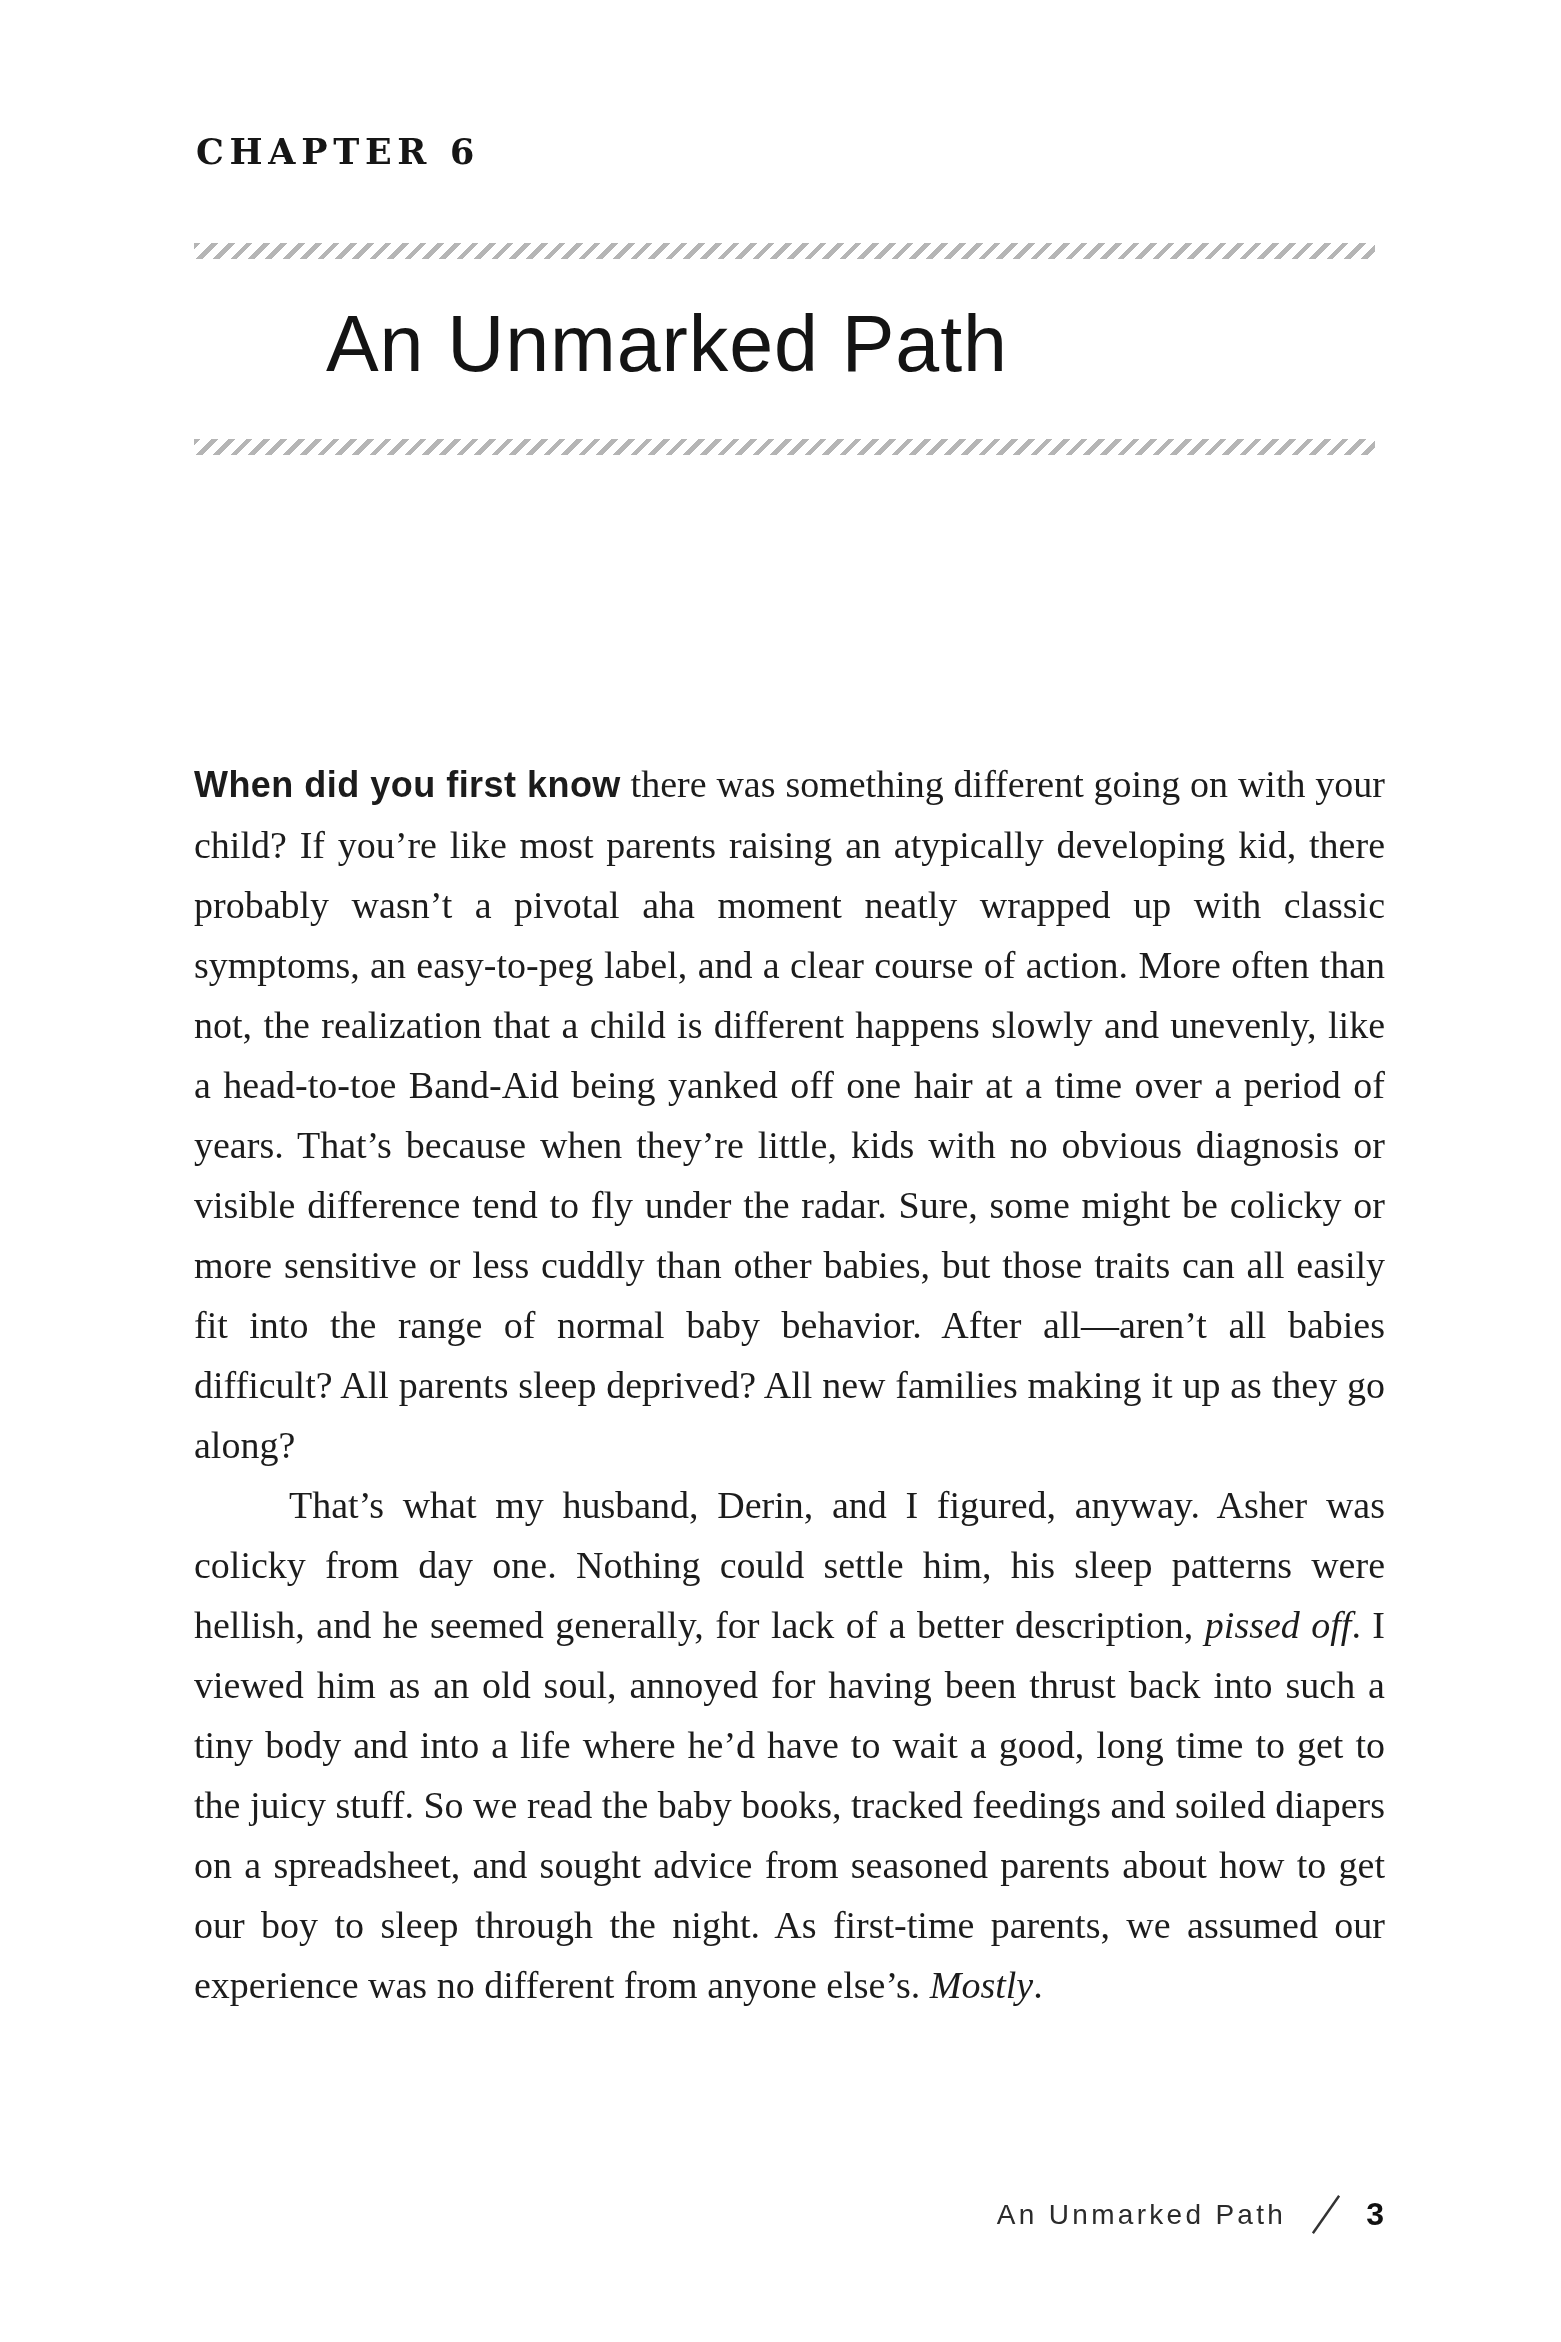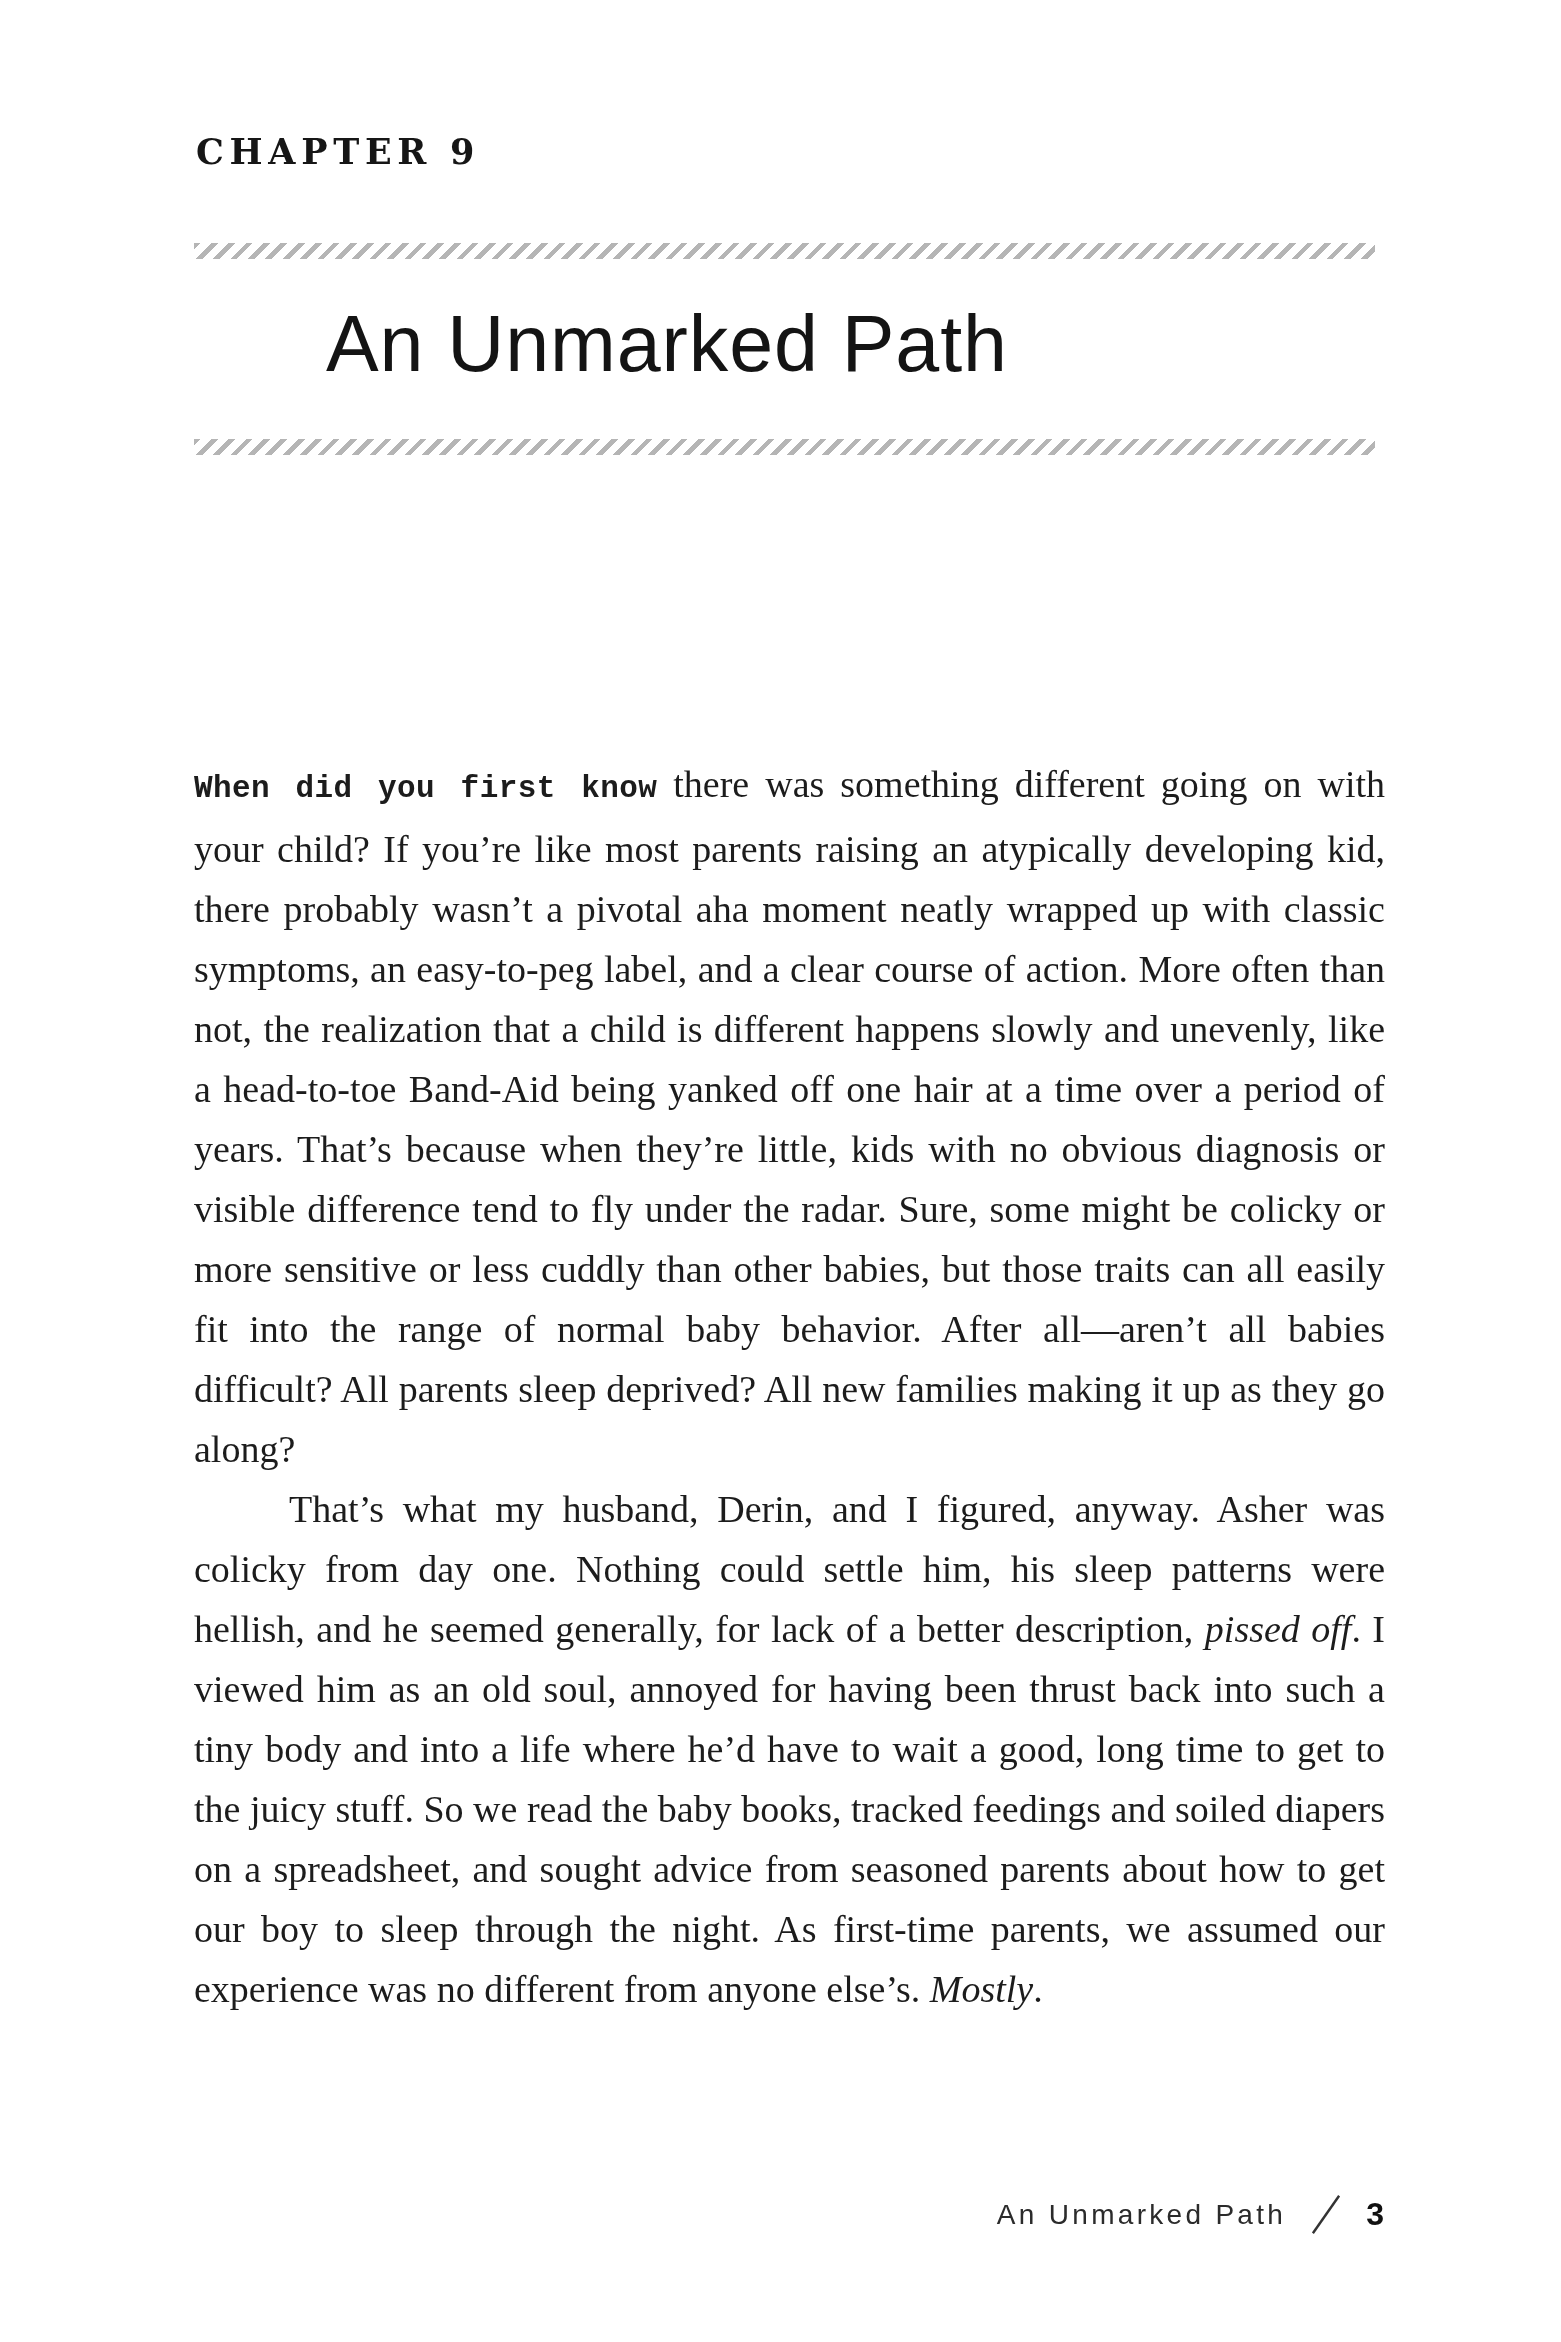--- a/index.html
+++ b/index.html
@@ -60,23 +60,23 @@
     width: 1191px;
   }
   .para {
     text-align: justify;
     font-size: 38px;
     line-height: 60px;
     color: #1c1c1c;
   }
   .para + .para { text-indent: 95px; }
   .seg-lead {
-    font-family: Liberation Mono, monospace;
+    font-family: Liberation Sans, sans-serif;
     font-weight: 700;
-    font-size: 31px;
+    font-size: 36px;
     letter-spacing: 0.4px;
   }
   .seg-italic { font-style: italic; margin-top: 36px; }
   .footer {
     position: absolute;
     top: 2192px;
     right: 177px;
     display: flex;
     align-items: center;
   }
@@ -96,21 +96,21 @@
     font-weight: 700;
     font-size: 32px;
     color: #111111;
   }
 </style>
 </head>
 <body>
 
 <div class="page">
 
-  <div class="chapter-label">CHAPTER 9</div>
+  <div class="chapter-label">CHAPTER 6</div>
 
   <div class="hatch-rule rule-top"></div>
 
   <h1 class="chapter-title">An Unmarked Path</h1>
 
   <div class="hatch-rule rule-bottom"></div>
 
   <div class="body-text">
       <p class="para"><span class="seg-lead">When did you first know</span><span class="seg-normal"> there was something different going on with your child? If you’re like most parents raising an atypically developing kid, there probably wasn’t a pivotal aha moment neatly wrapped up with classic symptoms, an easy-to-peg label, and a clear course of action. More often than not, the realization that a child is different happens slowly and unevenly, like a head-to-toe Band-Aid being yanked off one hair at a time over a period of years. That’s because when they’re little, kids with no obvious diagnosis or visible difference tend to fly under the radar. Sure, some might be colicky or more sensitive or less cuddly than other babies, but those traits can all easily fit into the range of normal baby behavior. After all—aren’t all babies difficult? All parents sleep deprived? All new families making it up as they go along?</span></p>
       <p class="para"><span class="seg-normal">That’s what my husband, Derin, and I figured, anyway. Asher was colicky from day one. Nothing could settle him, his sleep patterns were hellish, and he seemed generally, for lack of a better description, </span><span class="seg-italic">pissed off</span><span class="seg-normal">. I viewed him as an old soul, annoyed for having been thrust back into such a tiny body and into a life where he’d have to wait a good, long time to get to the juicy stuff. So we read the baby books, tracked feedings and soiled diapers on a spreadsheet, and sought advice from seasoned parents about how to get our boy to sleep through the night. As first-time parents, we assumed our experience was no different from anyone else’s. </span><span class="seg-italic">Mostly</span><span class="seg-normal">.</span></p>

